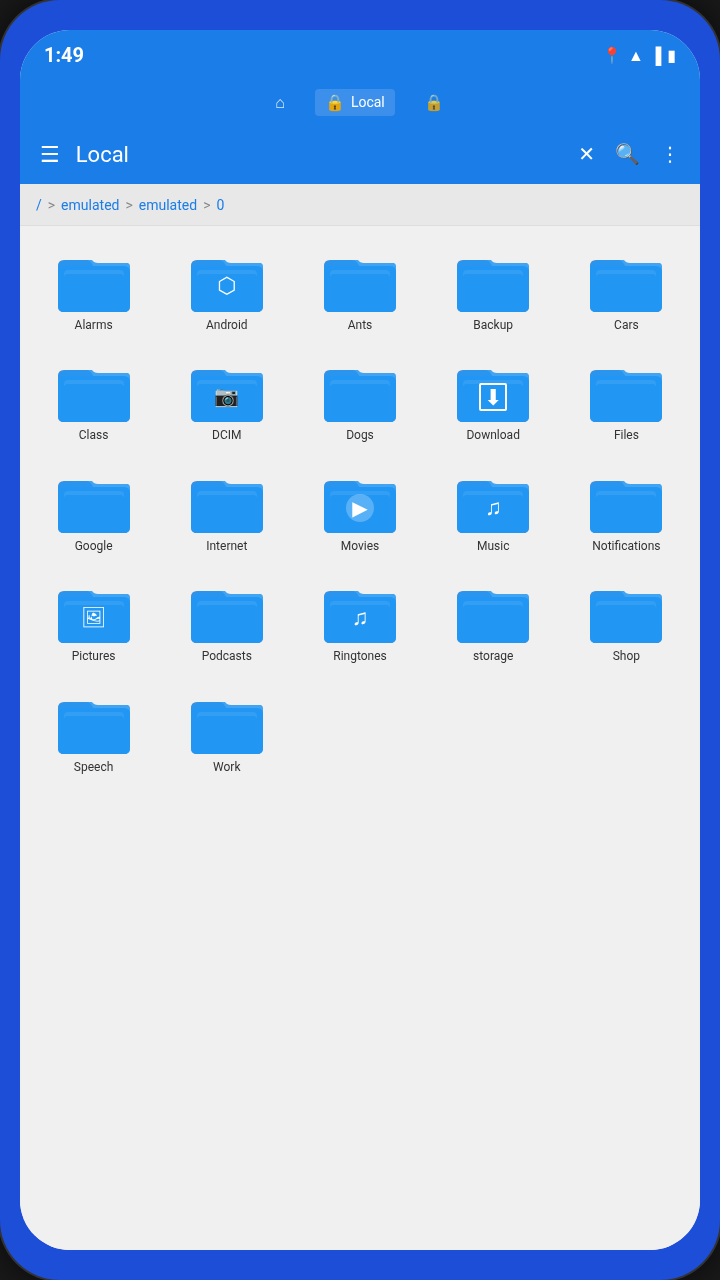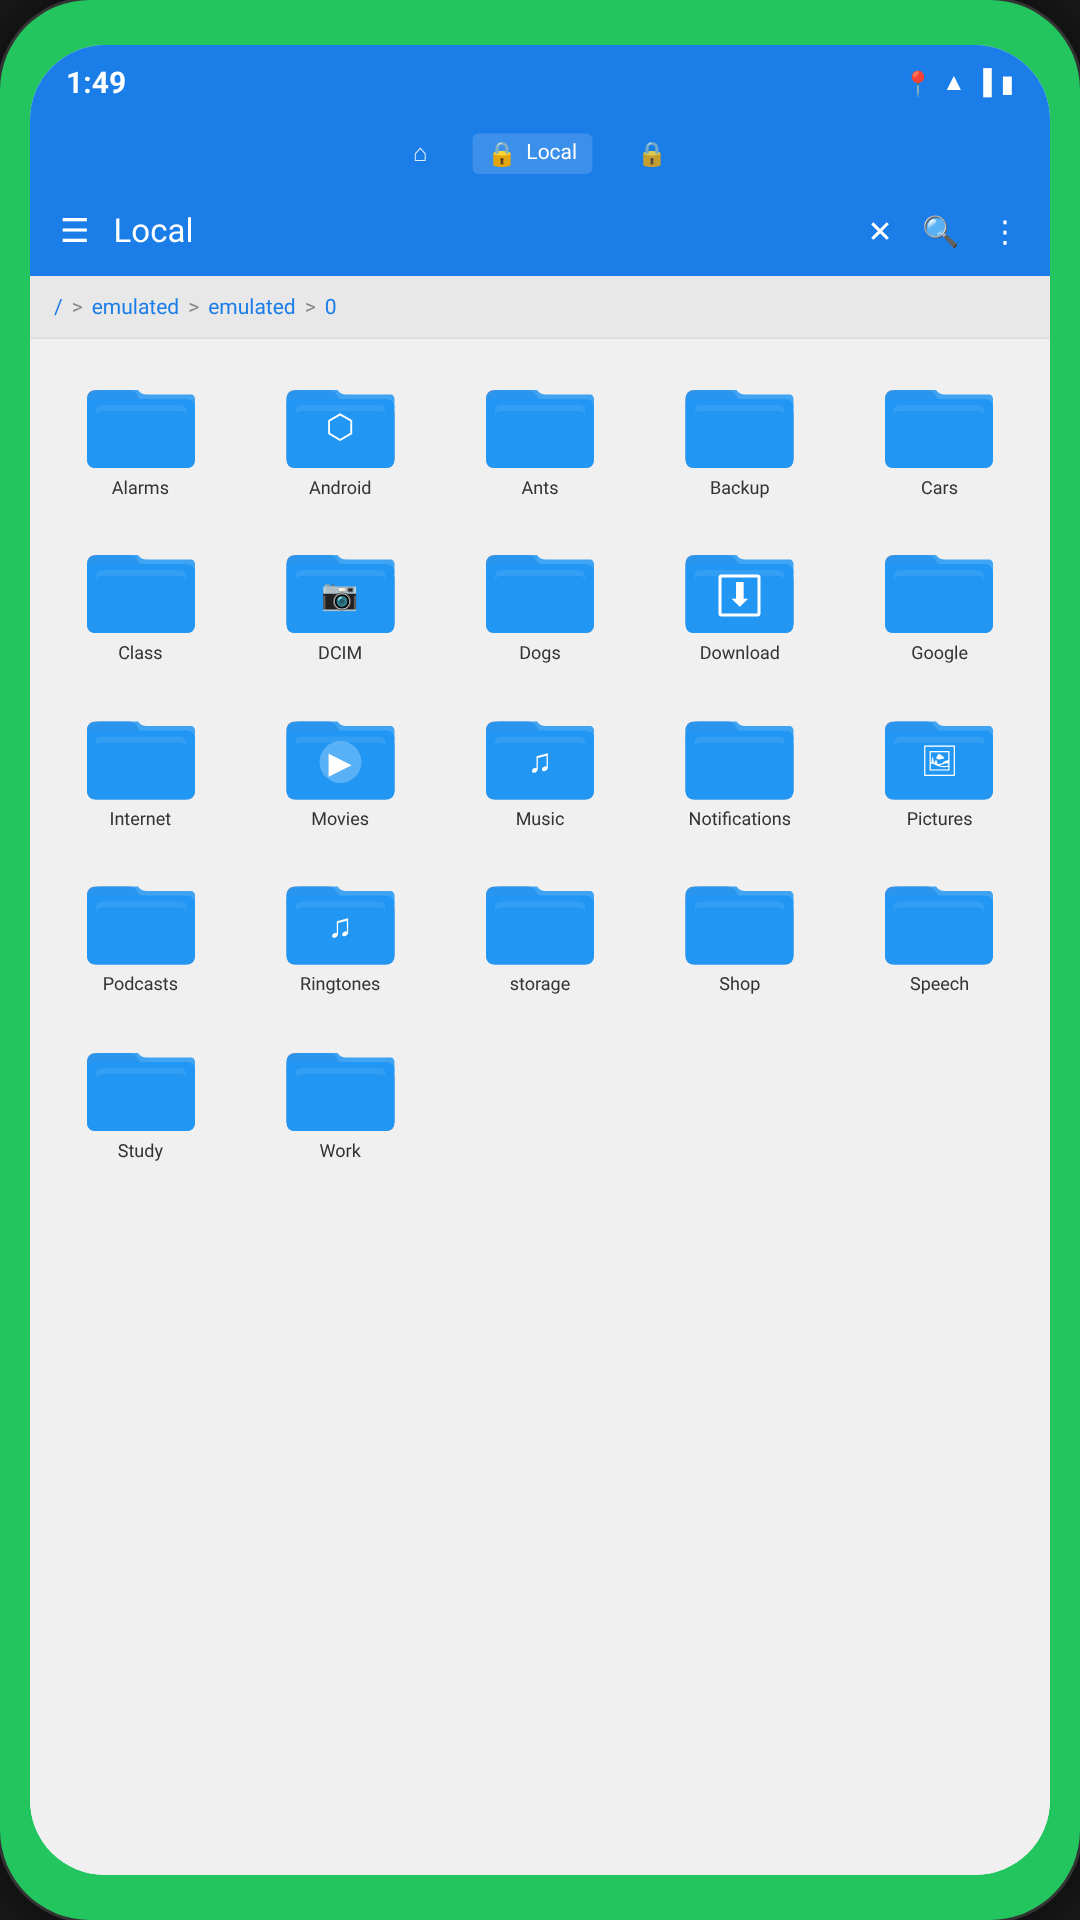--- a/index.html
+++ b/index.html
@@ -7,21 +7,21 @@
       background: #1a1a1a;
       display: flex;
       justify-content: center;
       align-items: center;
       min-height: 100vh;
       font-family: 'Roboto', Arial, sans-serif;
     }
     .phone-outer {
       width: 720px;
       height: 1280px;
-      background: #22c55e;
+      background: #1d4ed8;
       border-radius: 60px;
       position: relative;
       box-shadow: 0 0 0 2px #333, 0 0 40px rgba(0,0,0,0.8);
       overflow: hidden;
       display: flex;
       flex-direction: column;
       align-items: center;
     }
     .phone-screen {
       width: 680px;
@@ -337,20 +337,33 @@
           <div class="folder-icon-wrap"><svg class="folder-svg" viewBox="0 0 80 68" fill="none" xmlns="http://www.w3.org/2000/svg">
 
     <path d="M4 20 Q4 14 10 14 L32 14 Q36 14 38 18 L42 24 L70 24 Q76 24 76 30 L76 60 Q76 66 70 66 L10 66 Q4 66 4 60 Z" fill="#1565C0" opacity="0.7"></path>
 
     <path d="M4 26 Q4 20 10 20 L70 20 Q76 20 76 26 L76 60 Q76 66 70 66 L10 66 Q4 66 4 60 Z" fill="#2196F3"></path>
 
     <path d="M4 20 L4 26 L76 26 L76 20 Q76 18 74 17 L44 17 Q40 17 38 14 L14 14 Q4 14 4 20 Z" fill="#2196F3" opacity="0.85"></path>
 
     <path d="M10 28 Q10 24 14 24 L66 24 Q70 24 70 28 L70 32 Q70 28 66 28 L14 28 Q10 28 10 32 Z" fill="white" opacity="0.08"></path>
   </svg></div>
+          <div class="folder-name">Files</div>
+        </div>
+        <div class="folder-item">
+          <div class="folder-icon-wrap"><svg class="folder-svg" viewBox="0 0 80 68" fill="none" xmlns="http://www.w3.org/2000/svg">
+
+    <path d="M4 20 Q4 14 10 14 L32 14 Q36 14 38 18 L42 24 L70 24 Q76 24 76 30 L76 60 Q76 66 70 66 L10 66 Q4 66 4 60 Z" fill="#1565C0" opacity="0.7"></path>
+
+    <path d="M4 26 Q4 20 10 20 L70 20 Q76 20 76 26 L76 60 Q76 66 70 66 L10 66 Q4 66 4 60 Z" fill="#2196F3"></path>
+
+    <path d="M4 20 L4 26 L76 26 L76 20 Q76 18 74 17 L44 17 Q40 17 38 14 L14 14 Q4 14 4 20 Z" fill="#2196F3" opacity="0.85"></path>
+
+    <path d="M10 28 Q10 24 14 24 L66 24 Q70 24 70 28 L70 32 Q70 28 66 28 L14 28 Q10 28 10 32 Z" fill="white" opacity="0.08"></path>
+  </svg></div>
           <div class="folder-name">Google</div>
         </div>
         <div class="folder-item">
           <div class="folder-icon-wrap"><svg class="folder-svg" viewBox="0 0 80 68" fill="none" xmlns="http://www.w3.org/2000/svg">
 
     <path d="M4 20 Q4 14 10 14 L32 14 Q36 14 38 18 L42 24 L70 24 Q76 24 76 30 L76 60 Q76 66 70 66 L10 66 Q4 66 4 60 Z" fill="#1565C0" opacity="0.7"></path>
 
     <path d="M4 26 Q4 20 10 20 L70 20 Q76 20 76 26 L76 60 Q76 66 70 66 L10 66 Q4 66 4 60 Z" fill="#2196F3"></path>
 
     <path d="M4 20 L4 26 L76 26 L76 20 Q76 18 74 17 L44 17 Q40 17 38 14 L14 14 Q4 14 4 20 Z" fill="#2196F3" opacity="0.85"></path>
@@ -480,31 +493,18 @@
           <div class="folder-icon-wrap"><svg class="folder-svg" viewBox="0 0 80 68" fill="none" xmlns="http://www.w3.org/2000/svg">
 
     <path d="M4 20 Q4 14 10 14 L32 14 Q36 14 38 18 L42 24 L70 24 Q76 24 76 30 L76 60 Q76 66 70 66 L10 66 Q4 66 4 60 Z" fill="#1565C0" opacity="0.7"></path>
 
     <path d="M4 26 Q4 20 10 20 L70 20 Q76 20 76 26 L76 60 Q76 66 70 66 L10 66 Q4 66 4 60 Z" fill="#2196F3"></path>
 
     <path d="M4 20 L4 26 L76 26 L76 20 Q76 18 74 17 L44 17 Q40 17 38 14 L14 14 Q4 14 4 20 Z" fill="#2196F3" opacity="0.85"></path>
 
     <path d="M10 28 Q10 24 14 24 L66 24 Q70 24 70 28 L70 32 Q70 28 66 28 L14 28 Q10 28 10 32 Z" fill="white" opacity="0.08"></path>
   </svg></div>
-          <div class="folder-name">Study</div>
-        </div>
-        <div class="folder-item">
-          <div class="folder-icon-wrap"><svg class="folder-svg" viewBox="0 0 80 68" fill="none" xmlns="http://www.w3.org/2000/svg">
-
-    <path d="M4 20 Q4 14 10 14 L32 14 Q36 14 38 18 L42 24 L70 24 Q76 24 76 30 L76 60 Q76 66 70 66 L10 66 Q4 66 4 60 Z" fill="#1565C0" opacity="0.7"></path>
-
-    <path d="M4 26 Q4 20 10 20 L70 20 Q76 20 76 26 L76 60 Q76 66 70 66 L10 66 Q4 66 4 60 Z" fill="#2196F3"></path>
-
-    <path d="M4 20 L4 26 L76 26 L76 20 Q76 18 74 17 L44 17 Q40 17 38 14 L14 14 Q4 14 4 20 Z" fill="#2196F3" opacity="0.85"></path>
-
-    <path d="M10 28 Q10 24 14 24 L66 24 Q70 24 70 28 L70 32 Q70 28 66 28 L14 28 Q10 28 10 32 Z" fill="white" opacity="0.08"></path>
-  </svg></div>
           <div class="folder-name">Work</div>
         </div>
       </div>
 
   </div>
 </div>
 
 </body></html>

